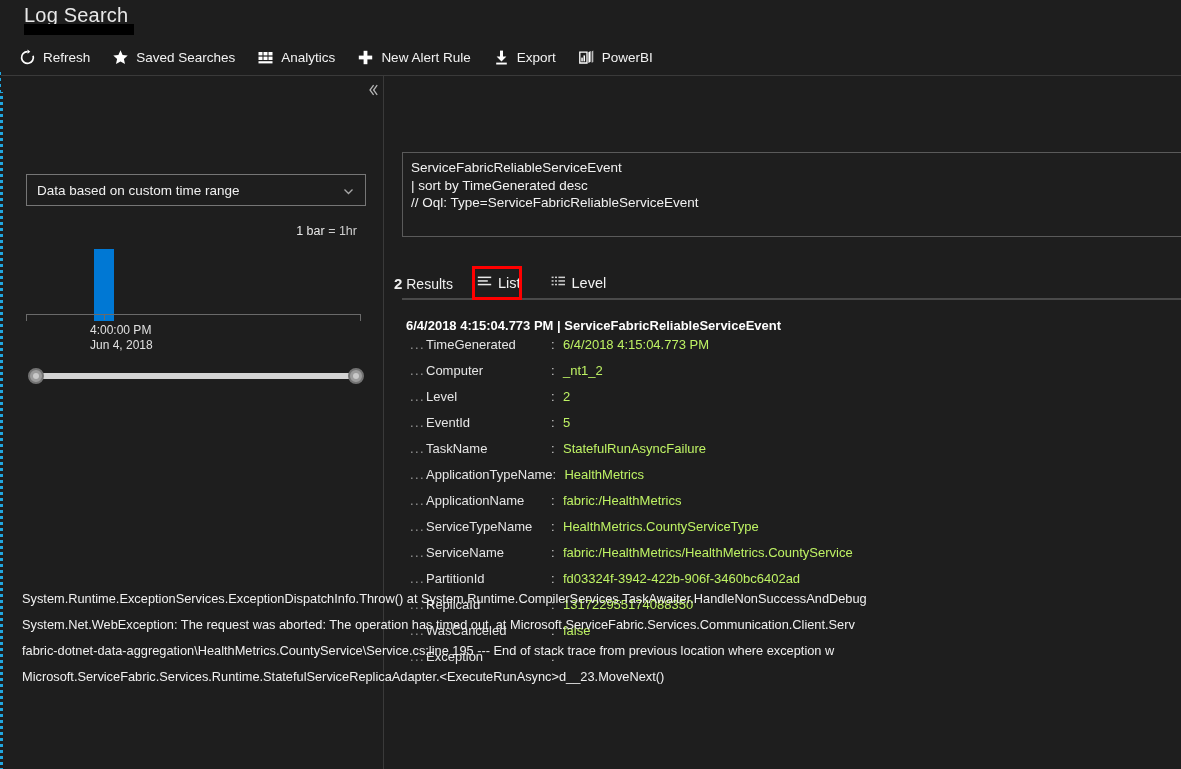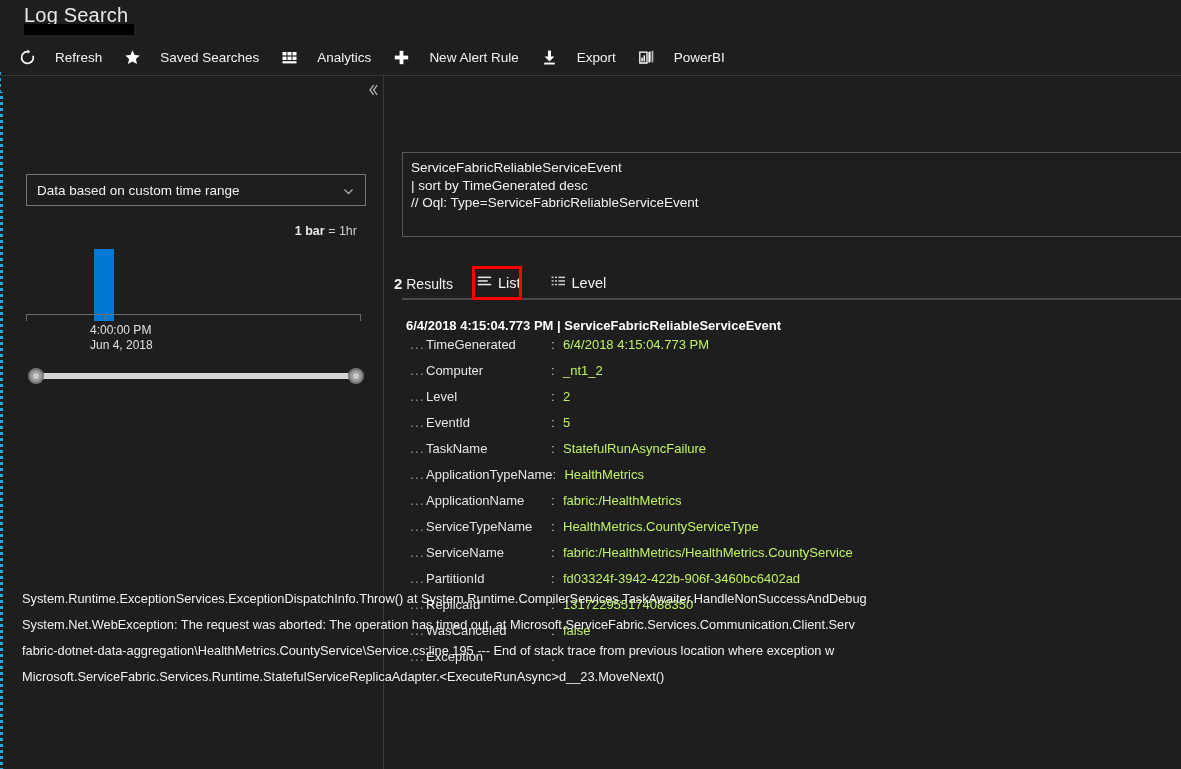--- a/index.html
+++ b/index.html
@@ -22,40 +22,40 @@
   .header{position:absolute;left:1px;top:0;width:1181px;height:92px;background:#1e1e1e;}
   .title-wrap{position:absolute;left:23px;top:0px;}
   .page-title{
     font-size:20px;line-height:24px;color:#e8e8e8;font-weight:400;
     letter-spacing:.2px;padding-top:3px;
   }
   .redaction{position:absolute;left:23px;top:24px;width:110px;height:11px;background:#000;}
 
   .toolbar{position:absolute;left:18px;top:43px;height:28px;display:flex;align-items:center;}
   .tb-item{display:flex;align-items:center;height:28px;margin-right:22px;cursor:pointer;}
-  .tb-item .lbl{font-size:13.5px;color:#f2f2f2;margin-left:19px;white-space:nowrap;}
+  .tb-item .lbl{font-size:13.5px;color:#f2f2f2;margin-left:7px;white-space:nowrap;}
   .tb-ico{width:17px;height:17px;display:inline-flex;align-items:center;justify-content:center;flex:0 0 auto;}
   .tb-ico svg{display:block;}
   .header-sep{position:absolute;left:0;top:75px;width:1181px;height:1px;background:#3a3a3a;}
   .header-sep2{position:absolute;left:383px;top:76px;width:1px;height:693px;background:#3a3a3a;}
 
   
   .leftpane{position:absolute;left:4px;top:76px;width:379px;height:693px;background:#1e1e1e;}
   .collapse-btn{position:absolute;left:366px;top:82px;width:14px;height:16px;cursor:pointer;}
 
   .range-select{
     position:absolute;left:22px;top:98px;width:340px;height:32px;
     border:1px solid #767676;background:#1e1e1e;
     display:flex;align-items:center;box-sizing:border-box;cursor:pointer;
   }
   .range-select .val{font-size:13.5px;color:#f0f0f0;margin-left:10px;}
   .range-select .chev{position:absolute;right:10px;top:9px;}
 
   .barunit{position:absolute;right:26px;top:148px;font-size:12.5px;color:#e8e8e8;}
-  .barunit b{font-weight:bold;}
+  .barunit b{font-weight:normal;}
   .barunit .eq{color:#cfcfcf;font-weight:400;}
 
   .chartzone{position:absolute;left:22px;top:165px;width:340px;height:80px;}
   .bar{position:absolute;left:68px;bottom:0;width:20px;height:72px;background:#0078d4;}
   .axis{position:absolute;left:22px;top:238px;width:333px;height:7px;
         border-left:1px solid #6a6a6a;border-right:1px solid #6a6a6a;}
   .axis-line{position:absolute;left:0;top:0;width:333px;height:1px;background:#6a6a6a;}
   .axis-tick{position:absolute;left:77px;top:0;width:1px;height:6px;background:#6a6a6a;}
   .axis-lbl{position:absolute;left:86px;top:247px;font-size:12px;color:#e0e0e0;line-height:15px;}
 

